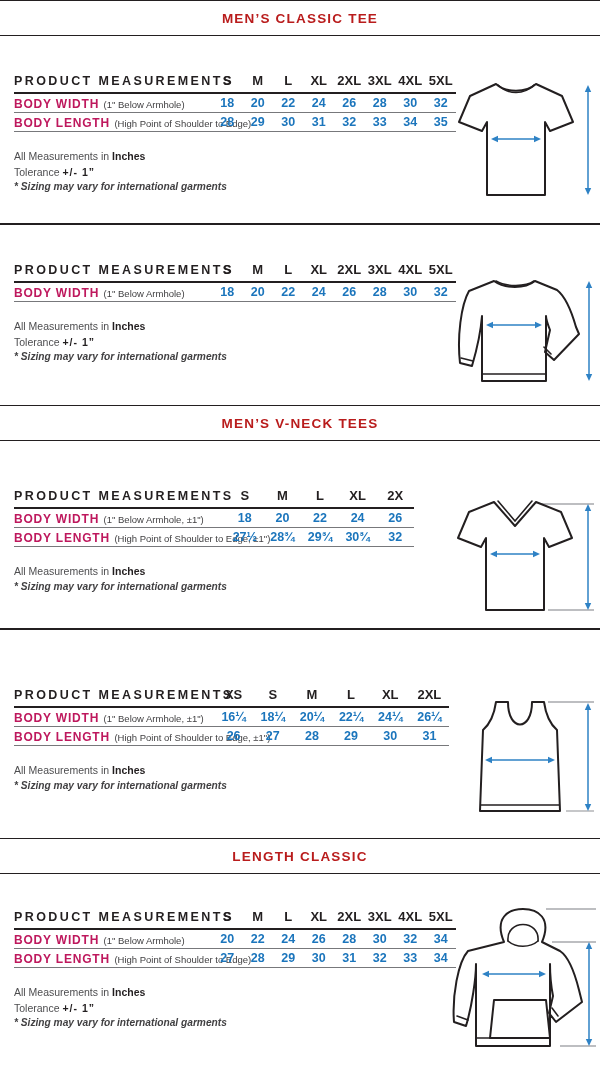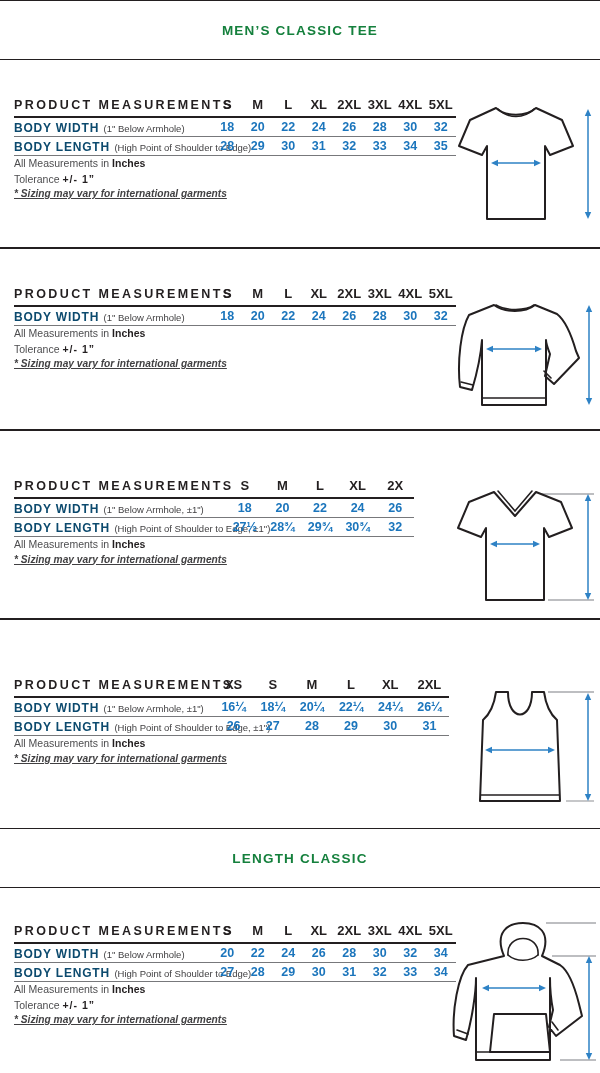--- a/index.html
+++ b/index.html
@@ -3,22 +3,22 @@
 <meta charset="utf-8">
 <style>
   html,body{margin:0;padding:0;}
   body{
     width:600px;height:1073px;background:#ffffff;overflow:hidden;
     font-family:"Liberation Sans","DejaVu Sans",sans-serif;
     color:#231f20;
   }
   .rule{border-top:1.6px solid #231f20;height:0;}
   .sec-title{
-    margin:16px;text-align:center;font-size:13.5px;font-weight:bold;
-    letter-spacing:1.2px;padding:6px 0 5px 0;color:#15803d;
+    margin:4px;text-align:center;font-size:13.5px;font-weight:bold;
+    letter-spacing:1.2px;padding:6px 0 5px 0;color:#b91c1c;
   }
   .sec-body{position:relative;padding-left:14px;}
   .s1 .sec-body{height:157px;}
   .s2 .sec-body{height:150px;}
   .s3 .sec-body{height:147px;}
   .s4 .sec-body{height:158px;}
   .s5 .sec-body{height:158px;}
   .s1 .meas{margin-top:30px;}
   .s2 .meas{margin-top:30px;}
   .s3 .meas{margin-top:40px;}
@@ -33,29 +33,29 @@
   .cols5 th.pm{width:212px;}
   .cols6 th.pm{width:200px;}
   .meas th,.meas td{padding:0;}
   .meas thead th{
     border-bottom:2.2px solid #231f20;font-size:13px;font-weight:bold;
     color:#231f20;height:22px;vertical-align:bottom;padding-bottom:4px;text-align:center;
   }
   .meas thead th.pm{text-align:left;letter-spacing:2.4px;font-size:12.5px;white-space:nowrap;}
   .meas td{border-bottom:1.7px solid #77787b;height:18px;vertical-align:middle;}
   td.lbl{text-align:left;white-space:nowrap;}
-  .rl{color:#0c4a6e;font-weight:bold;font-size:12px;letter-spacing:.8px;}
+  .rl{color:#be185d;font-weight:bold;font-size:12px;letter-spacing:.8px;}
   .det{color:#414042;font-size:9.5px;}
   td.val{color:#1b75bc;font-weight:bold;font-size:12.5px;text-align:center;white-space:nowrap;}
 
-  .notes{margin-top:1px;}
+  .notes{margin-top:18px;}
   .notes p{margin:0 0 3.5px 0;font-size:10.5px;color:#4d4d4f;}
   .notes b{color:#231f20;}
   .notes b.tol{letter-spacing:1px;}
-  p.sizing{font-weight:bold;font-style:italic;color:#414042;font-size:10.2px;text-decoration:underline;}
+  p.sizing{font-weight:bold;font-style:italic;color:#414042;font-size:10.2px;}
 
   .illus{position:absolute;right:2px;}
   .s1 .illus{top:10px;}
   .s2 .illus{top:14px;}
   .s3 .illus{top:12px;}
   .s4 .illus{top:14px;}
   .s5 .illus{top:2px;}
 
   .g{fill:#ffffff;stroke:#231f20;stroke-width:2;stroke-linejoin:round;}
   .gl{fill:none;stroke:#231f20;stroke-width:1.6;stroke-linecap:round;}
@@ -180,20 +180,21 @@
         <line class="ar" x1="141" y1="18" x2="141" y2="106"></line>
         <polygon class="ah" points="141,12 137.8,19 144.2,19"></polygon>
         <polygon class="ah" points="141,112 137.8,105 144.2,105"></polygon>
       </svg>
     </div>
   </div>
 </section>
 
 <section class="sec s3">
   <div class="rule"></div>
+  <h2 class="sec-title">MEN’S V-NECK TEES</h2>
   <div class="rule"></div>
   <div class="sec-body">
     <table class="meas cols5">
       <thead>
         <tr>
           <th class="pm">PRODUCT MEASUREMENTS</th>
           <th>S</th>
           <th>M</th>
           <th>L</th>
           <th>XL</th>

